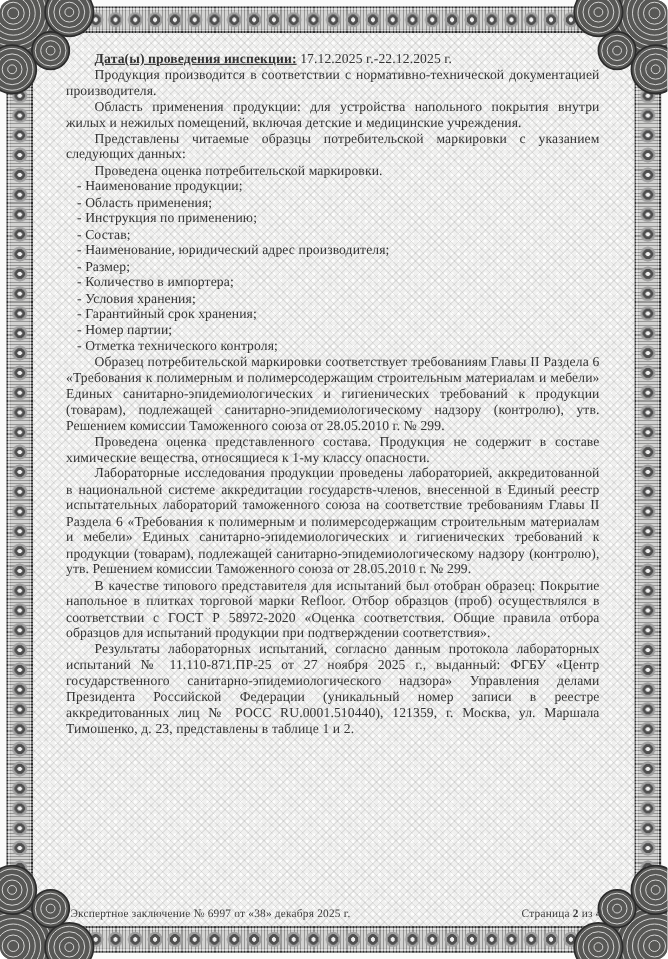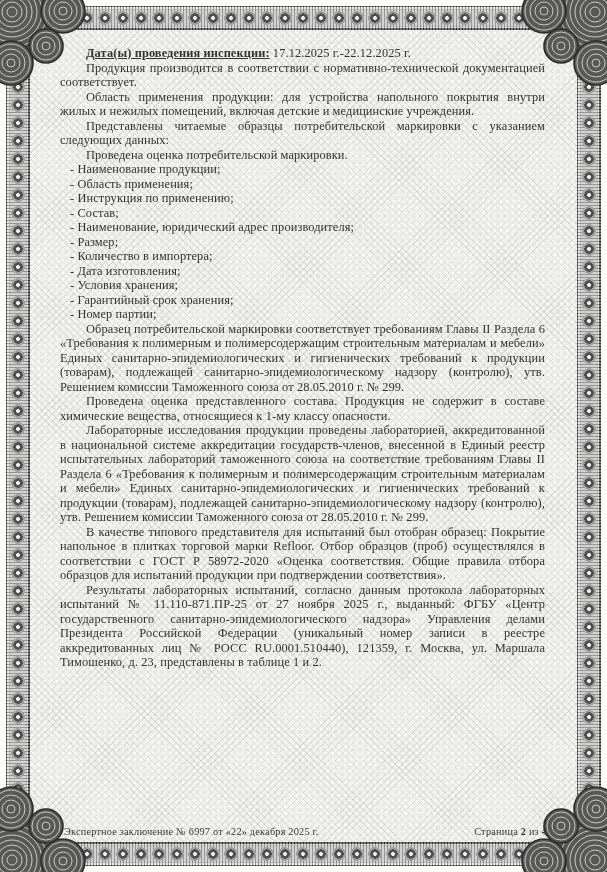--- a/index.html
+++ b/index.html
@@ -3,20 +3,21 @@
 <meta charset="utf-8">
 <style>
   html,body{margin:0;padding:0;background:#ffffff;}
   .page{
     position:relative;
     width:607px;height:872px;
     overflow:hidden;
     background:#fbfbfa;
     font-family:"Liberation Serif","DejaVu Serif",serif;
     color:#333;
+    border-radius:11px;
   }
   
   .texture{
     position:absolute;
     left:18px;right:18px;top:18px;bottom:18px;
     background-color:#f0f0ef;
     background-image:
       repeating-linear-gradient(45deg, rgba(110,110,110,.13) 0 1px, transparent 1px 5px),
       repeating-linear-gradient(-45deg, rgba(110,110,110,.13) 0 1px, transparent 1px 5px),
       radial-gradient(circle at 3px 3px, rgba(255,255,255,.9) 0 1.2px, transparent 1.6px);
@@ -137,44 +138,44 @@
   <svg class="corner bl" viewBox="0 0 92 92">
       <use href="#orn"></use>
     </svg>
   <svg class="corner br" viewBox="0 0 92 92">
       <use href="#orn"></use>
     </svg>
 
   <div class="content">
     <p class="line"><span class="b u">Дата(ы) проведения инспекции:</span><span> 17.12.2025 г.-22.12.2025 г.</span></p>
     <div>
-        <div class="para">Продукция производится в соответствии с нормативно-технической документацией соответствует.</div>
+        <div class="para">Продукция производится в соответствии с нормативно-технической документацией производителя.</div>
         <div class="para">Область применения продукции: для устройства напольного покрытия внутри жилых и нежилых помещений, включая детские и медицинские учреждения.</div>
         <div class="para">Представлены читаемые образцы потребительской маркировки с указанием следующих данных:</div>
         <div class="para">Проведена оценка потребительской маркировки.</div>
       </div>
     <div>
         <div class="list-line">- Наименование продукции;</div>
         <div class="list-line">- Область применения;</div>
         <div class="list-line">- Инструкция по применению;</div>
         <div class="list-line">- Состав;</div>
         <div class="list-line">- Наименование, юридический адрес производителя;</div>
         <div class="list-line">- Размер;</div>
         <div class="list-line">- Количество в импортера;</div>
-        <div class="list-line">- Дата изготовления;</div>
         <div class="list-line">- Условия хранения;</div>
         <div class="list-line">- Гарантийный срок хранения;</div>
         <div class="list-line">- Номер партии;</div>
+        <div class="list-line">- Отметка технического контроля;</div>
       </div>
     <div>
         <div class="para">Образец потребительской маркировки соответствует требованиям Главы II Раздела 6 «Требования к полимерным и полимерсодержащим строительным материалам и мебели» Единых санитарно-эпидемиологических и гигиенических требований к продукции (товарам), подлежащей санитарно-эпидемиологическому надзору (контролю), утв. Решением комиссии Таможенного союза от 28.05.2010 г. № 299.</div>
         <div class="para">Проведена оценка представленного состава. Продукция не содержит в составе химические вещества, относящиеся к 1-му классу опасности.</div>
         <div class="para">Лабораторные исследования продукции проведены лабораторией, аккредитованной в национальной системе аккредитации государств-членов, внесенной в Единый реестр испытательных лабораторий таможенного союза на соответствие требованиям Главы II Раздела 6 «Требования к полимерным и полимерсодержащим строительным материалам и мебели» Единых санитарно-эпидемиологических и гигиенических требований к продукции (товарам), подлежащей санитарно-эпидемиологическому надзору (контролю), утв. Решением комиссии Таможенного союза от 28.05.2010 г. № 299.</div>
         <div class="para">В качестве типового представителя для испытаний был отобран образец: Покрытие напольное в плитках торговой марки Refloor. Отбор образцов (проб) осуществлялся в соответствии с ГОСТ Р 58972-2020 «Оценка соответствия. Общие правила отбора образцов для испытаний продукции при подтверждении соответствия».</div>
         <div class="para">Результаты лабораторных испытаний, согласно данным протокола лабораторных испытаний № 11.110-871.ПР-25 от 27 ноября 2025 г., выданный: ФГБУ «Центр государственного санитарно-эпидемиологического надзора» Управления делами Президента Российской Федерации (уникальный номер записи в реестре аккредитованных лиц № РОСС RU.0001.510440), 121359, г. Москва, ул. Маршала Тимошенко, д. 23, представлены в таблице 1 и 2.</div>
       </div>
   </div>
 
   <div class="footer">
-    <span>Экспертное заключение № 6997 от «22» декабря 2025 г.</span>
+    <span>Экспертное заключение № 6997 от «38» декабря 2025 г.</span>
     <span><span>Страница</span> <span class="num">2</span> <span>из</span> <span class="num">4</span></span>
   </div>
 </div>
 
 </body></html>

